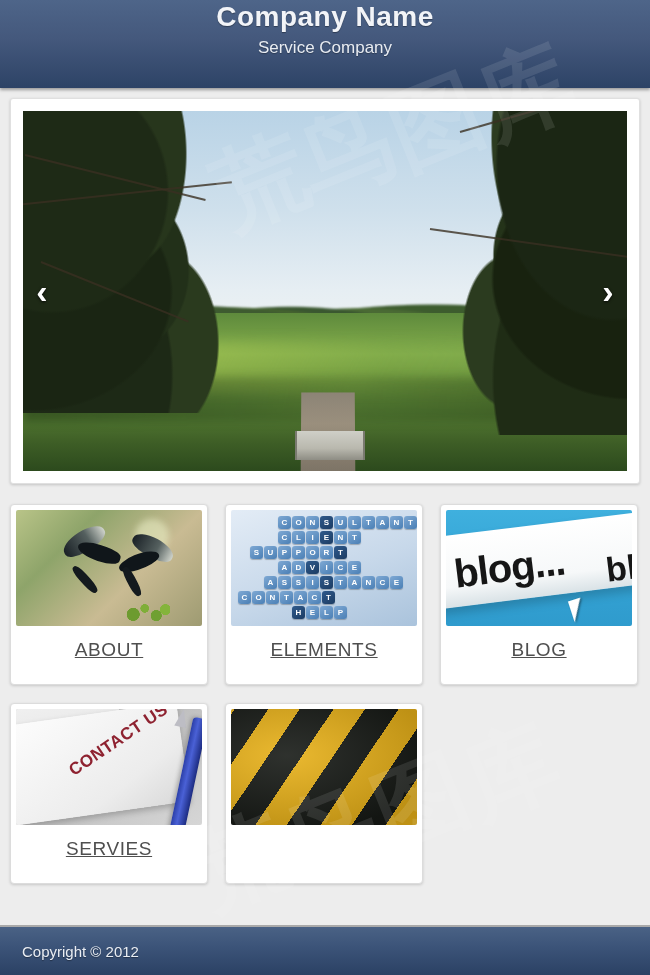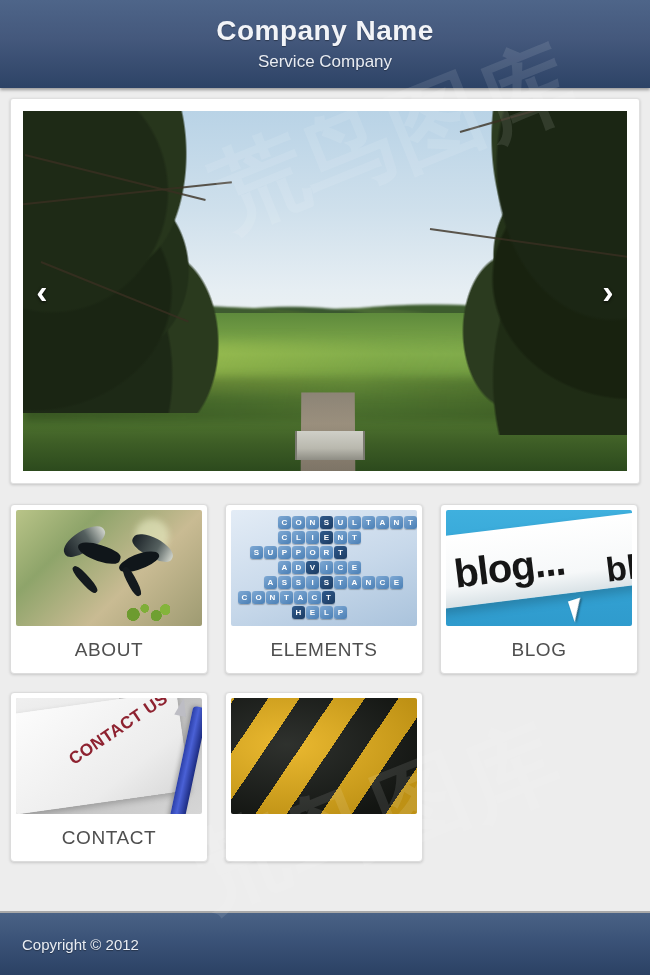--- a/index.html
+++ b/index.html
@@ -23,21 +23,20 @@
     box-shadow: 0 2px 3px rgba(0,0,0,0.35);
     text-align: center;
     position: relative;
     z-index: 5;
   }
   .header-title {
     color: #f2f4f8;
     font-size: 28px;
     font-weight: bold;
     letter-spacing: 0.5px;
-    padding-top: 14px;
     line-height: 1.2;
     text-shadow: 0 1px 1px rgba(0,0,0,0.35);
   }
   .header-sub {
     color: #e8ecf2;
     font-size: 17px;
     padding-top: 4px;
     text-shadow: 0 1px 1px rgba(0,0,0,0.3);
   }
 
@@ -184,26 +183,27 @@
     cursor: pointer;
   }
   .tile-thumb {
     height: 116px;
     margin: 5px 5px 0 5px;
     overflow: hidden;
     position: relative;
     border-radius: 2px;
   }
   .tile-label {
-    height: 47px;
+    height: 58px;
     line-height: 47px;
     text-align: center;
     font-size: 19px;
     color: #4f4f4f;
     letter-spacing: 0.6px;
+    text-decoration: underline;
   }
 
   
   .thumb-birds {
     background: linear-gradient(135deg, #b9c488 0%, #8ea46a 28%, #c9bb93 62%, #9e9b72 100%);
   }
   .thumb-birds .bokeh {
     position: absolute; right: 18%; top: 8%;
     width: 34px; height: 34px; border-radius: 50%;
     background: rgba(235,240,200,0.55); filter: blur(3px);
@@ -366,21 +366,21 @@
   .thumb-elements::after {
     content: "";
     position: absolute; inset: 0;
     background: radial-gradient(ellipse at 30% 40%, rgba(255,255,255,0.10), rgba(0,0,0,0.18) 80%);
   }
 
   
   .footer {
     position: absolute;
     left: 0; right: 0; bottom: 0;
-    height: 64px;
+    height: 50px;
     background: linear-gradient(to bottom, #4a6285 0%, #3c5479 40%, #2b4164 100%);
     border-top: 2px solid #a9a9a9;
     color: #e9edf3;
     font-size: 15px;
     display: flex;
     align-items: center;
     padding-left: 22px;
     box-sizing: border-box;
     text-shadow: 0 1px 1px rgba(0,0,0,0.35);
   }
@@ -536,21 +536,21 @@
     </div>
 
     <div class="tile">
       <div class="tile-thumb thumb-contact">
         <div class="envelope2"></div>
         <div class="envelope"></div>
         <div class="contact-stamp">CONTACT US</div>
         <div class="pen-nib"></div>
         <div class="pen"></div>
       </div>
-      <div class="tile-label">CONTACT</div>
+      <div class="tile-label">SERVIES</div>
     </div>
 
     <div class="tile">
       <div class="tile-thumb thumb-elements"></div>
     </div>
 
   </div>
 </div>
 
 <div class="watermark">

